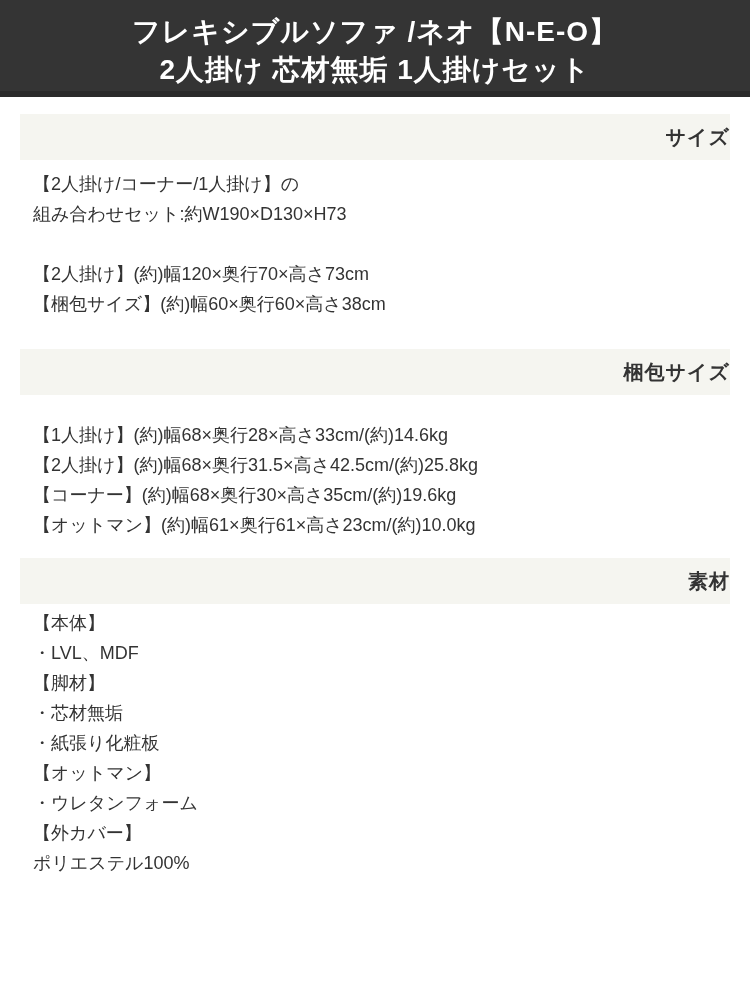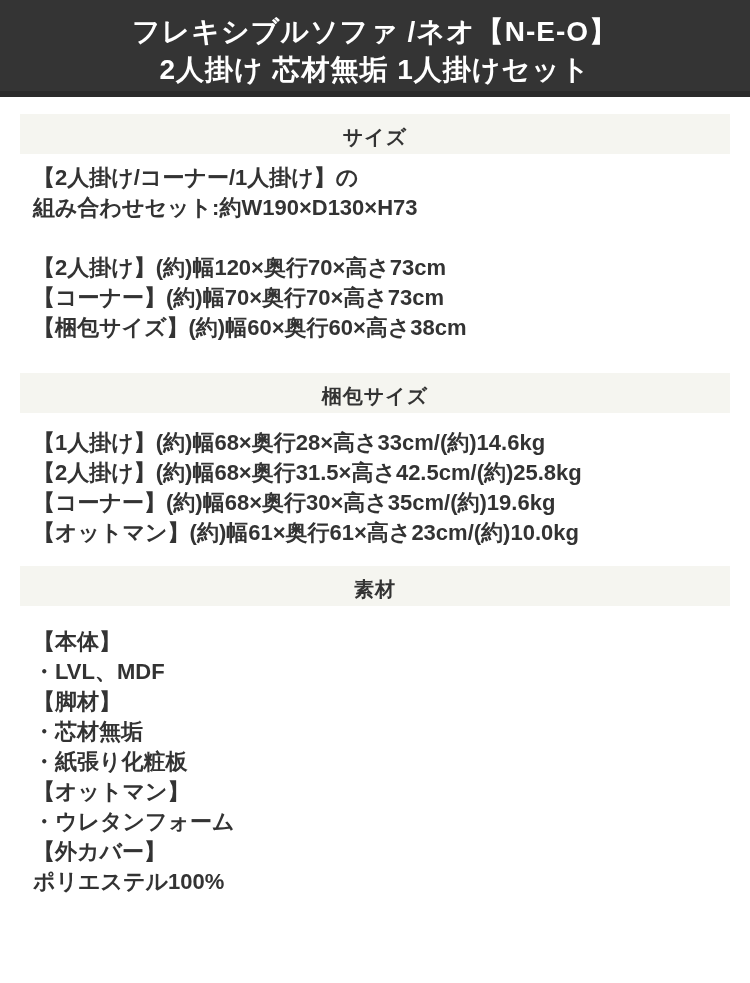--- a/index.html
+++ b/index.html
@@ -31,61 +31,60 @@
     font-size:28px;
     font-weight:700;
     line-height:38px;
     letter-spacing:1px;
     white-space:nowrap;
   }
   .content{
     padding:0 20px;
   }
   .bar{
-    height:40px;
+    height:46px;
     line-height:46px;
     background:var(--section-bar-bg,#f5f5f0);
     color:var(--body-text,#333);
     font-size:20px;
     font-weight:700;
-    text-align:center;
+    text-align:right;
     letter-spacing:1px;
   }
   .bar-first{margin-top:17px;}
   .blk{
     padding-left:13px;
     color:var(--body-text,#333);
-    font-size:22px;
-    font-weight:700;
+    font-size:18px;
+    font-weight:400;
     line-height:30px;
   }
   .blk-0{padding-top:9px;padding-bottom:30px;}
-  .blk-1{padding-top:15px;padding-bottom:18px;}
-  .blk-2{padding-top:21px;padding-bottom:6px;}
+  .blk-1{padding-top:25px;padding-bottom:18px;}
+  .blk-2{padding-top:4px;padding-bottom:6px;}
   .line{min-height:30px;white-space:nowrap;}
 </style>
 </head>
 <body>
 
 <div class="page">
 
   <header class="hdr">
     <div class="hdr-line">フレキシブルソファ /ネオ【N-E-O】</div>
     <div class="hdr-line">2人掛け 芯材無垢 1人掛けセット</div>
   </header>
 
   <main class="content">
 
     <div class="bar bar-first">サイズ</div>
     <div class="blk blk-0">
       <div class="line">【2人掛け/コーナー/1人掛け】の</div>
       <div class="line">組み合わせセット:約W190×D130×H73</div>
       <div class="line"></div>
       <div class="line">【2人掛け】(約)幅120×奥行70×高さ73cm</div>
-      <div class="line">【コーナー】(約)幅70×奥行70×高さ73cm</div>
       <div class="line">【梱包サイズ】(約)幅60×奥行60×高さ38cm</div>
     </div>
 
     <div class="bar">梱包サイズ</div>
     <div class="blk blk-1">
       <div class="line">【1人掛け】(約)幅68×奥行28×高さ33cm/(約)14.6kg</div>
       <div class="line">【2人掛け】(約)幅68×奥行31.5×高さ42.5cm/(約)25.8kg</div>
       <div class="line">【コーナー】(約)幅68×奥行30×高さ35cm/(約)19.6kg</div>
       <div class="line">【オットマン】(約)幅61×奥行61×高さ23cm/(約)10.0kg</div>
     </div>

